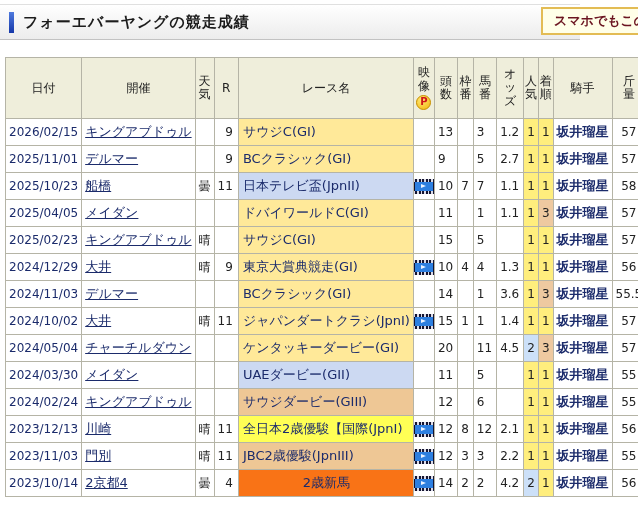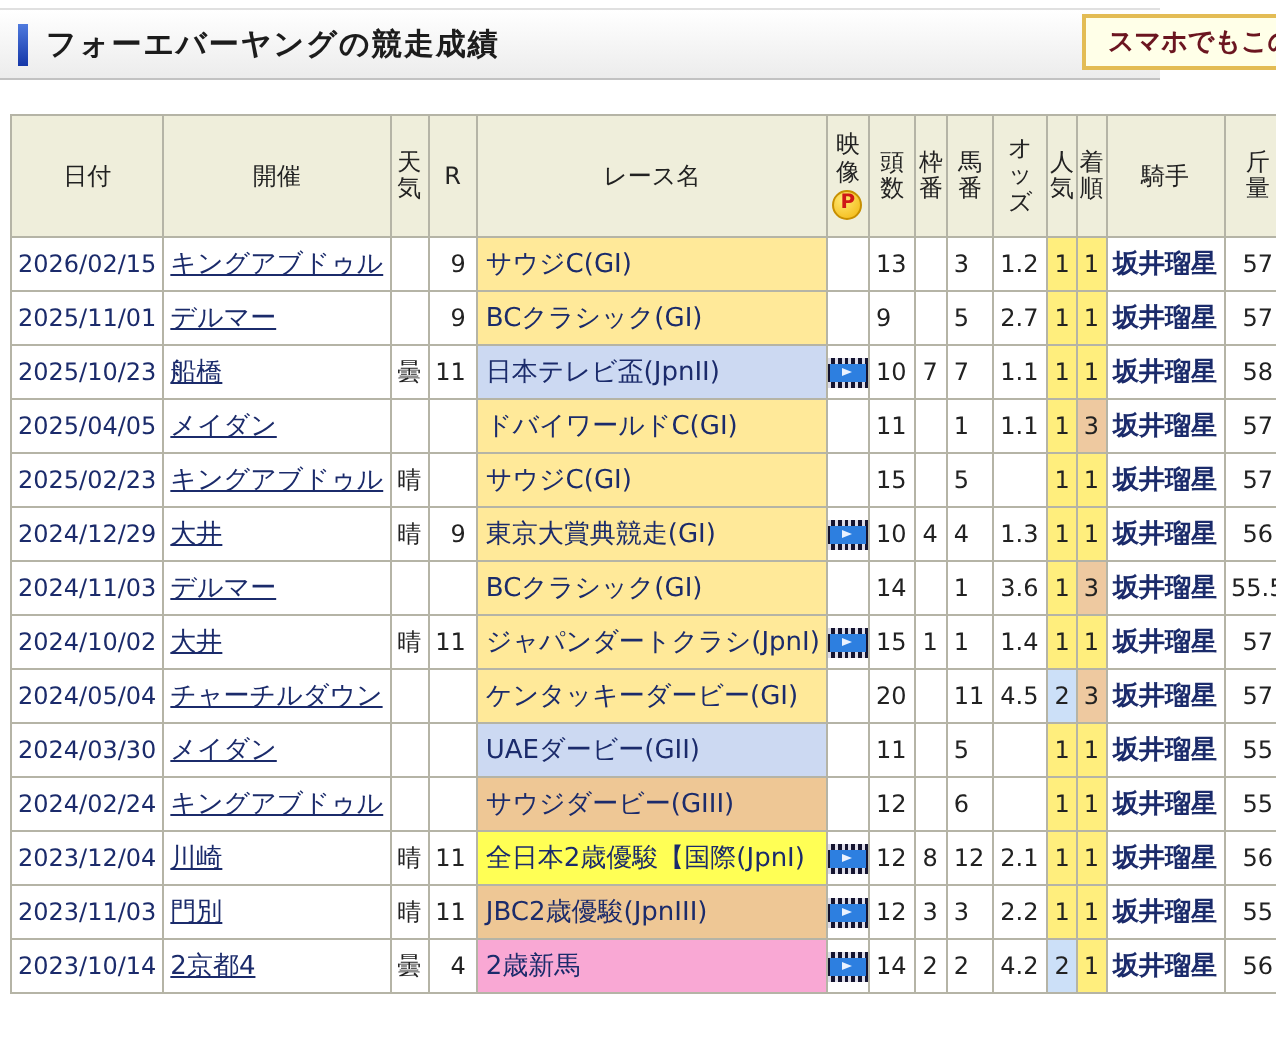--- a/index.html
+++ b/index.html
@@ -55,21 +55,21 @@
   .c-r{text-align:right;padding-right:5px;}
   .c-race{text-align:left;font-size:13px;padding-left:4px;}
   .c-video{text-align:center;padding:0;}
   .c-num{text-align:left;padding-right:4px;}
   .c-mid{text-align:center;}
   .c-jockey{text-align:right;font-size:13px;font-weight:bold;}
   .bg-g1{background:var(--race_g1,#ffe999);}
   .bg-jpn1{background:var(--race_jpn1,#ffff55);}
   .bg-g2{background:var(--race_g2,#ccd9f2);}
   .bg-g3{background:var(--race_g3,#eec795);}
-  .bg-none{background:#f9a8d4;}
+  .bg-none{background:#f97316;text-align:center;}
   .hl-yellow{background:var(--rank_yellow,#ffee7d);}
   .hl-blue{background:var(--rank_blue,#cce0f8);}
   .hl-tan{background:var(--rank_tan,#eec9a0);}
   
   .p-icon{
     display:inline-flex;width:13px;height:13px;border-radius:50%;
     background:radial-gradient(circle at 35% 30%,#ffe873,#f2b50c);
     border:1px solid #c78f00;color:#cf1717;font-size:10px;font-weight:bold;
     align-items:center;justify-content:center;line-height:1;
   }
@@ -365,21 +365,21 @@
         <td class="c-num">12</td>
         <td class="c-num"></td>
         <td class="c-num">6</td>
         <td class="c-num"></td>
         <td class="c-mid hl-yellow">1</td>
         <td class="c-mid hl-yellow">1</td>
         <td class="c-jockey lnk">坂井瑠星</td>
         <td class="c-mid">55</td>
       </tr>
       <tr>
-        <td class="c-date lnk">2023/12/04</td>
+        <td class="c-date lnk">2023/12/13</td>
         <td class="c-venue lnk">川崎</td>
         <td class="c-weather">晴</td>
         <td class="c-r">11</td>
         <td class="c-race lnk bg-jpn1">全日本2歳優駿【国際(JpnI)</td>
         <td class="c-video"><span class="film-icon"><span class="holes t"></span><span class="holes b"></span></span></td>
         <td class="c-num">12</td>
         <td class="c-num">8</td>
         <td class="c-num">12</td>
         <td class="c-num">2.1</td>
         <td class="c-mid hl-yellow">1</td>

